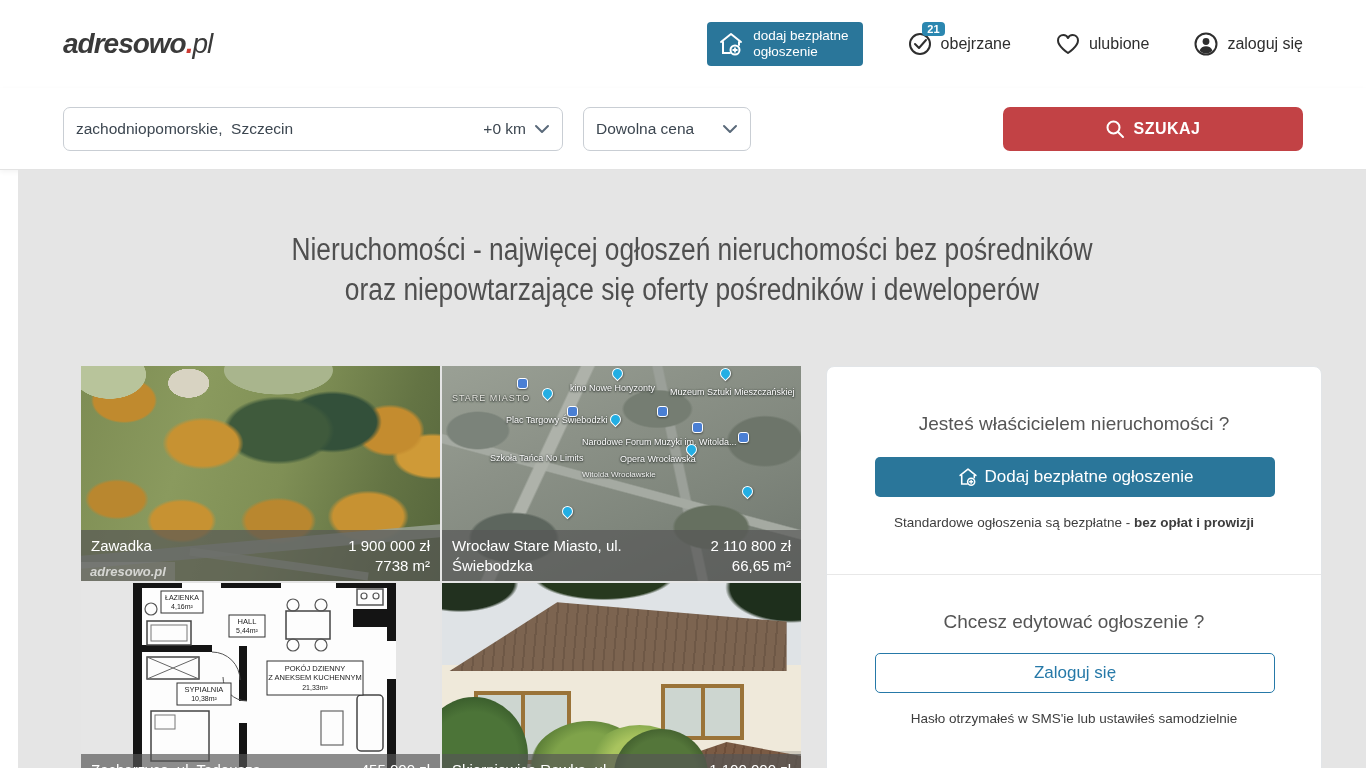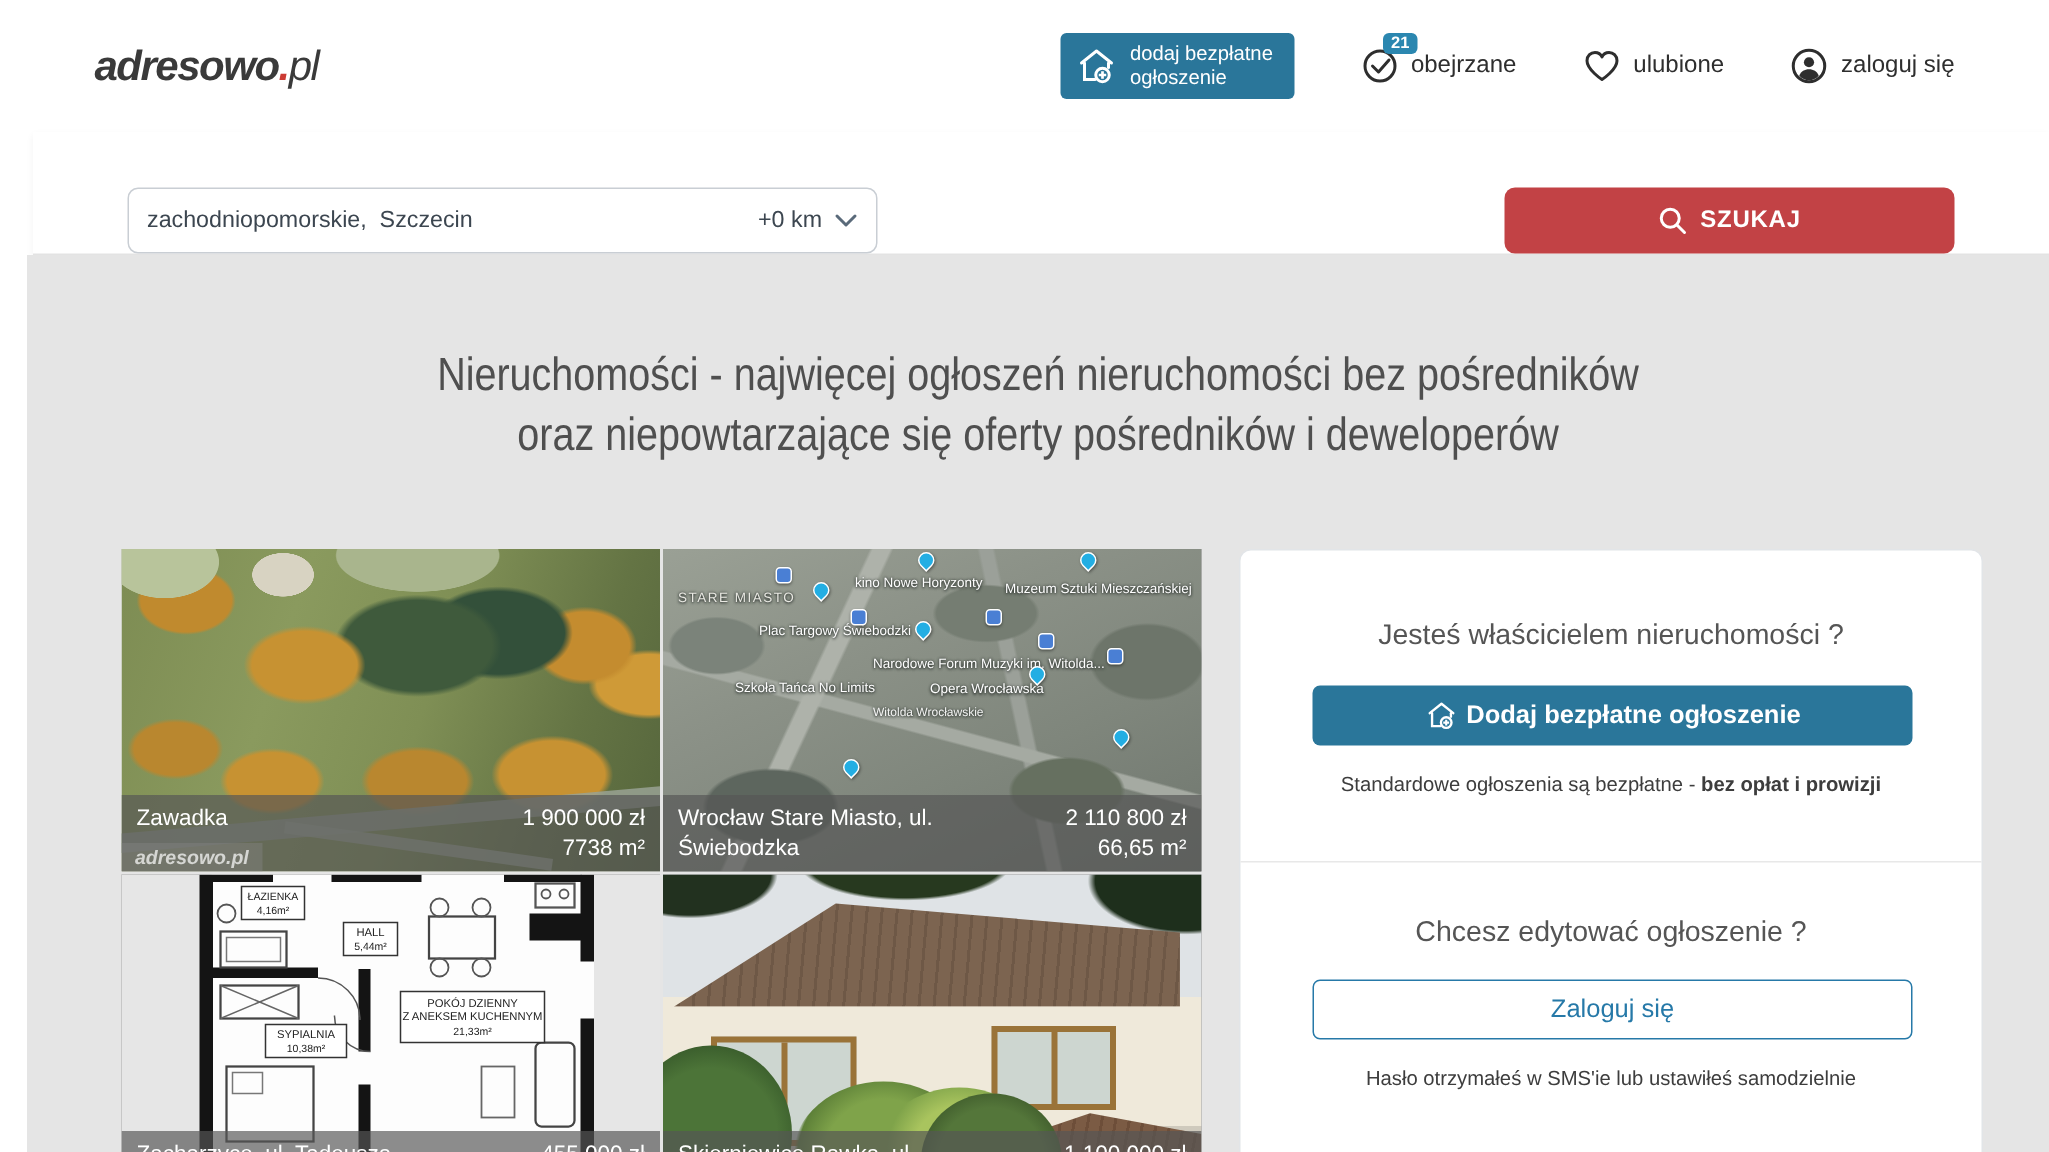--- a/index.html
+++ b/index.html
@@ -18,23 +18,23 @@
   .hdr-add-btn { background:#2a769a; color:#fff; border:none; border-radius:4px;
                  padding:6px 14px 6px 10px; display:flex; align-items:center; gap:8px;
                  font-size:13.5px; line-height:16px; text-align:left; cursor:pointer; }
   .hdr-item { display:flex; align-items:center; gap:8px; font-size:16px; color:#2e2e2e;
               cursor:pointer; position:relative; }
   .icon-wrap { position:relative; display:inline-flex; }
   .badge { position:absolute; top:-9px; right:-12px; background:#2b87b0; color:#fff;
            font-size:11px; font-weight:700; padding:1px 5px; border-radius:4px; }
 
   
-  .search-row { height:82px; display:flex; align-items:flex-end; gap:20px;
+  .search-row { height:82px; display:flex; align-items:center; gap:20px;
                 padding:0 63px; background:#fff;
-                border-bottom:1px solid #e3e3e3; box-shadow:0 2px 5px rgba(0,0,0,.05);margin-left:22px; }
+                border-bottom:1px solid #e3e3e3; box-shadow:0 2px 5px rgba(0,0,0,.05); }
   .loc-box { width:500px; height:44px; border:1px solid #c9ced4; border-radius:7px;
              display:flex; align-items:center; padding:0 12px; gap:8px; background:#fff; }
   .loc-box input { flex:1; border:none; outline:none; font-size:15.5px; color:#3c4650;
                    font-family:inherit; background:transparent; }
   .radius { font-size:15.5px; color:#3c4650; white-space:nowrap; cursor:pointer; }
   .sel-box { height:44px; border:1px solid #c9ced4; border-radius:7px; background:#fff;
              display:flex; align-items:center; justify-content:space-between;
              padding:0 12px; font-size:15.5px; color:#3c4650; cursor:pointer; }
   .sel-type  { width:208px; }
   .sel-price { width:168px; }
@@ -133,21 +133,21 @@
             background:repeating-linear-gradient(100deg, #7b5b44 0 7px, #6d4e39 7px 9px);
             clip-path:polygon(0 55%, 55% 0, 100% 25%, 100% 100%, 0 100%); }
 
   
   .sidebar { width:496px; background:#fff; border:1px solid #e2e5e8; border-radius:8px;
              height:470px; padding:46px 48px 0 48px; text-align:center; }
   .sb-heading { font-size:19px; color:#555; font-weight:400; }
   .sb-add-btn { margin-top:22px; width:400px; height:40px; background:#2a769a; color:#fff;
                 border:none; border-radius:5px; font-size:17px; display:inline-flex;
                 align-items:center; justify-content:center; gap:6px; cursor:pointer;
-                font-family:inherit;font-weight:bold; }
+                font-family:inherit; }
   .sb-note { margin-top:18px; font-size:13.5px; color:#3d3d3d; }
   .sb-note b { font-weight:700;text-align:right; }
   .sb-divider { border:none; border-top:1px solid #e8e8e8; margin:44px -48px 0 -48px; }
   .sb-heading2 { margin-top:36px; }
   .sb-login-btn { margin-top:20px; width:400px; height:40px; background:#fff;
                   color:#2679a8; border:1px solid #2679a8; border-radius:5px;
                   font-size:17px; cursor:pointer; font-family:inherit; }
   svg { display:block; }
 </style>
 </head>
@@ -209,20 +209,28 @@
 <div class="search-row">
   <div class="loc-box">
     <input type="text" value="zachodniopomorskie,  Szczecin" style="">
     <span class="radius">+0 km</span>
     <span class="chev">
       <svg width="16" height="10" viewBox="0 0 16 10" fill="none" stroke="#5a6a7a" stroke-width="2">
         <path d="M2 2 L8 8 L14 2" stroke-linecap="round" stroke-linejoin="round"></path>
       </svg>
     </span>
   </div>
+  <div class="sel-box sel-price">
+    <span>Dowolna cena</span>
+    <span class="chev">
+      <svg width="16" height="10" viewBox="0 0 16 10" fill="none" stroke="#5a6a7a" stroke-width="2">
+        <path d="M2 2 L8 8 L14 2" stroke-linecap="round" stroke-linejoin="round"></path>
+      </svg>
+    </span>
+  </div>
   <button class="search-btn">
     <span>
       <svg width="20" height="20" viewBox="0 0 20 20" fill="none" stroke="#fff" stroke-width="2">
         <circle cx="8.5" cy="8.5" r="6"></circle>
         <path d="M13 13 L18 18" stroke-linecap="round"></path>
       </svg>
     </span>
     <span>SZUKAJ</span>
   </button>
 </div>

